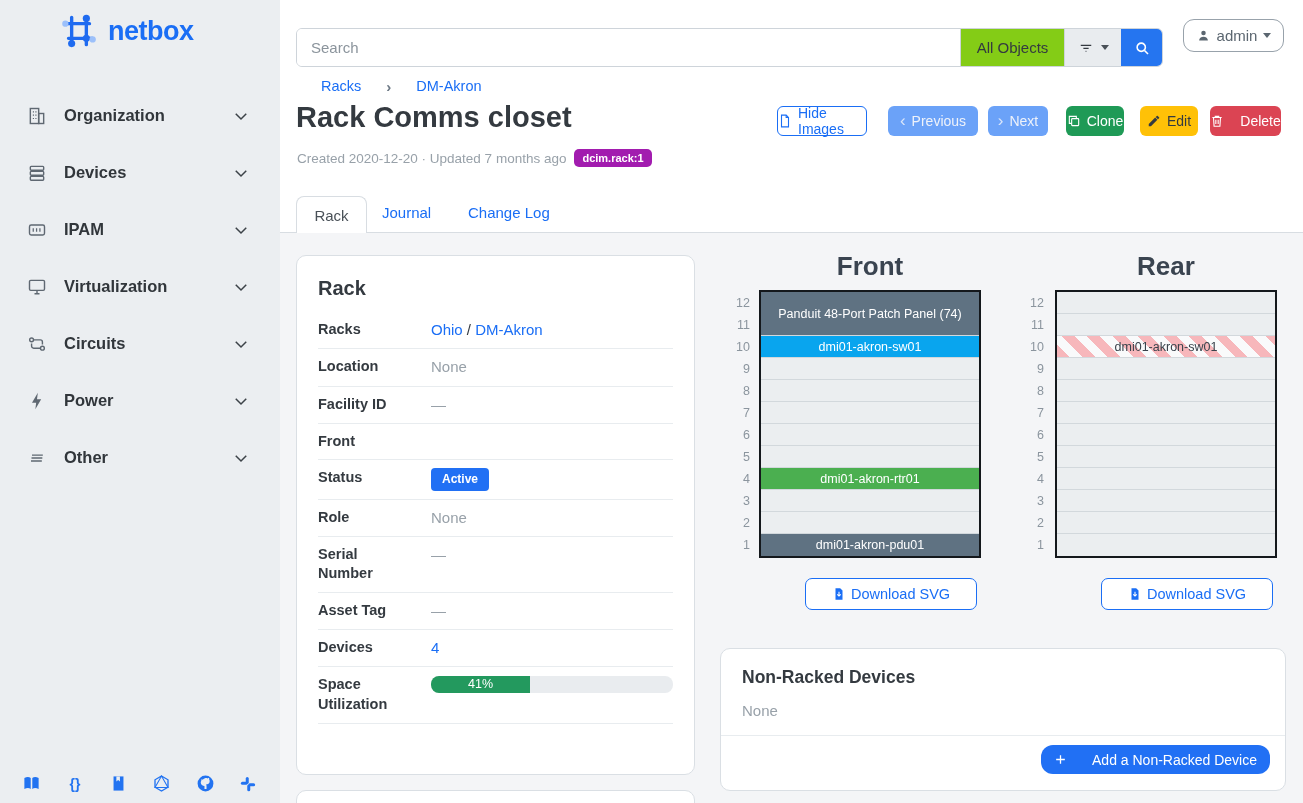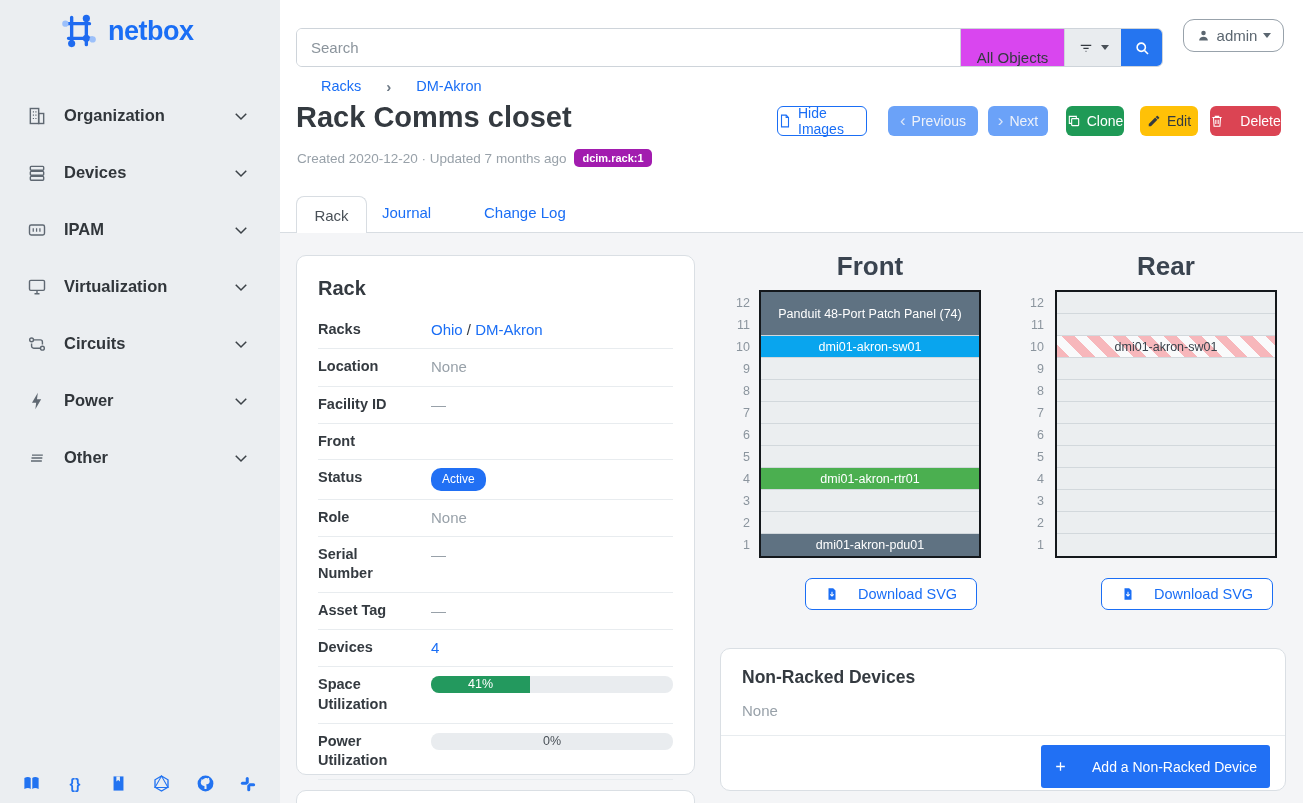--- a/index.html
+++ b/index.html
@@ -23,21 +23,21 @@
 
   
   .main{position:absolute;left:280px;top:0;width:1023px;height:803px;background:#fff;}
 
   
   .search-group{position:absolute;left:16px;top:28px;width:867px;height:39px;display:flex;
                 border:1px solid #ced4da;border-radius:6px;overflow:hidden;box-sizing:border-box;background:#fff;}
   .search-input{flex:1;border:none;outline:none;padding:0 14px;font-size:15px;color:#343a40;
                 font-family:"Liberation Sans",sans-serif;}
   .search-input::placeholder{color:#8b949c;}
-  .scope-btn{width:103px;background:#d946ef;border-left:1px solid #ced4da;display:flex;align-items:flex-end;
+  .scope-btn{width:103px;background:#84cc16;border-left:1px solid #ced4da;display:flex;align-items:center;
              justify-content:center;font-size:15px;color:#343a40;cursor:pointer;}
   .filter-btn{width:56px;background:#e9ecef;border-left:1px solid #ced4da;display:flex;align-items:center;
               justify-content:center;gap:6px;color:#343a40;cursor:pointer;}
   .search-btn{width:41px;background:#2575f0;border:none;display:flex;align-items:center;justify-content:center;cursor:pointer;}
   .caret{width:0;height:0;border-left:4px solid transparent;border-right:4px solid transparent;
          border-top:5px solid #495057;}
   .user-btn{position:absolute;left:903px;top:19px;width:101px;height:33px;background:#fff;
             border:1px solid #98a2ab;border-radius:11px;display:flex;align-items:center;justify-content:center;
             gap:6px;color:#5b6670;font-size:15px;cursor:pointer;box-sizing:border-box;}
 
@@ -72,22 +72,22 @@
   .card{position:absolute;background:#fff;border:1px solid #dadfe4;border-radius:10px;box-sizing:border-box;}
 
   
   #rack-card{left:16px;top:22px;width:399px;height:520px;padding:0 21px;}
   .card-h{padding-top:21px;font-size:20px;font-weight:700;color:#343a40;margin-bottom:12px;}
   .attr-row{display:flex;align-items:flex-start;padding:8px 0;border-bottom:1px solid #e8ecef;min-height:19px;}
   .attr-label{width:92px;flex:none;font-weight:700;font-size:14.5px;color:#343a40;line-height:1.35;}
   .attr-value{margin-left:21px;flex:1;font-size:15px;color:#343a40;line-height:1.35;}
   .muted{color:#98a1a9;}
   a.lnk{color:#1a6ef5;text-decoration:none;cursor:pointer;}
-  .status-badge{display:inline-block;background:#2170f4;color:#fff;font-size:12px;font-weight:400;
-                padding:3px 11px;border-radius:10px;}
+  .status-badge{display:inline-block;background:#2170f4;color:#fff;font-size:12px;font-weight:700;
+                padding:3px 11px;border-radius:4px;}
   .progress{height:17px;background:#e9ecef;border-radius:8px;position:relative;overflow:hidden;margin-top:1px;}
   .progress-fill{height:100%;background:#23995e;display:flex;align-items:center;justify-content:center;
                  color:#fff;font-size:12.5px;}
   .progress-label{position:absolute;inset:0;display:flex;align-items:center;justify-content:center;
                   color:#495057;font-size:12.5px;}
   #card-stub{left:16px;top:557px;width:399px;height:60px;}
 
   
   .elev-title{position:absolute;top:18px;width:222px;text-align:center;font-size:26px;font-weight:700;color:#3a4450;}
   .unit-col{position:absolute;top:59px;width:40px;text-align:right;}
@@ -96,30 +96,30 @@
   .slot{box-sizing:border-box;border-bottom:1px solid #d2d8dc;display:flex;align-items:center;justify-content:center;
         font-size:12.5px;color:#fff;overflow:hidden;}
   .slot:last-child{border-bottom:none;}
   .u1{height:22px}.u2{height:44px}
   .slot.empty{background:#ebeef0;}
   .slot.slate{background:#5f7282;}
   .slot.blue{background:#09a5ee;}
   .slot.green{background:#4baf50;}
   .slot.striped{background:repeating-linear-gradient(45deg,#f7b7bb 0 9px,#f9fafb 9px 18px);color:#39424b;}
   .dl-btn{position:absolute;top:345px;height:32px;background:#fff;border:1px solid #1a6ef5;color:#1a6ef5;
-          border-radius:7px;display:flex;align-items:center;gap:19px;padding:0 19px;font-size:14.5px;cursor:pointer;
+          border-radius:7px;display:flex;align-items:center;gap:5px;padding:0 26px;font-size:14.5px;cursor:pointer;
           box-sizing:border-box;}
 
   
   #nonracked-card{left:440px;top:415px;width:566px;height:143px;}
   .nr-title{padding:18px 21px 0;font-size:17.5px;font-weight:700;color:#343a40;}
   .nr-body{padding:14px 21px 16px;font-size:15px;color:#98a1a9;}
   .nr-footer{border-top:1px solid #e8ecef;position:relative;height:46px;}
-  .add-btn{position:absolute;right:15px;top:9px;height:43px;background:#2170f4;color:#fff;border:none;
-           border-radius:3px;display:flex;align-items:center;gap:25px;padding:0 13px;font-size:14px;cursor:pointer;
+  .add-btn{position:absolute;right:15px;top:9px;height:29px;background:#2170f4;color:#fff;border:none;
+           border-radius:12px;display:flex;align-items:center;gap:25px;padding:0 13px;font-size:14px;cursor:pointer;
            font-family:"Liberation Sans",sans-serif;}
 </style>
 </head>
 <body>
 
 <div class="page">
 
   <div class="sidebar">
     <div class="logo">
       <span>
@@ -365,21 +365,21 @@
         <svg viewBox="0 0 24 24" width="14" height="14" fill="none" stroke="#fff" stroke-width="1.9">
           <path d="M4 6h16M9 6V4h6v2M6 6l1 15h10l1-15M10 10v7M14 10v7"></path>
           </svg>
         </span>
       <span>Delete</span>
     </div>
 
     <div class="tabbar">
       <div class="tab-active">Rack</div>
       <div class="tab-link" style="left:102px;">Journal</div>
-      <div class="tab-link" style="left:204px;">Change Log</div>
+      <div class="tab-link" style="left:188px;">Change Log</div>
     </div>
 
     <div class="content">
 
       <div class="card" id="rack-card">
         <div class="card-h">Rack</div>
 
         <div class="attr-row">
           <div class="attr-label">Racks</div>
           <div class="attr-value">
@@ -419,29 +419,20 @@
           <div class="attr-label">Devices</div>
           <div class="attr-value"><a class="lnk">4</a></div>
         </div>
         <div class="attr-row">
           <div class="attr-label">Space Utilization</div>
           <div class="attr-value">
             <div class="progress">
               <div class="progress-fill" style="width: 41%;">
                 <span>41%</span>
               </div>
-            </div>
-          </div>
-        </div>
-        <div class="attr-row">
-          <div class="attr-label">Power Utilization</div>
-          <div class="attr-value">
-            <div class="progress">
-              <div class="progress-fill" style="width: 0%;"></div>
-              <div class="progress-label">0%</div>
             </div>
           </div>
         </div>
       </div>
 
       <div class="card" id="card-stub"></div>
 
       <div class="elev-title" style="left:479px;">Front</div>
       <div class="unit-col" style="left:430px;">
         <div>12</div>

